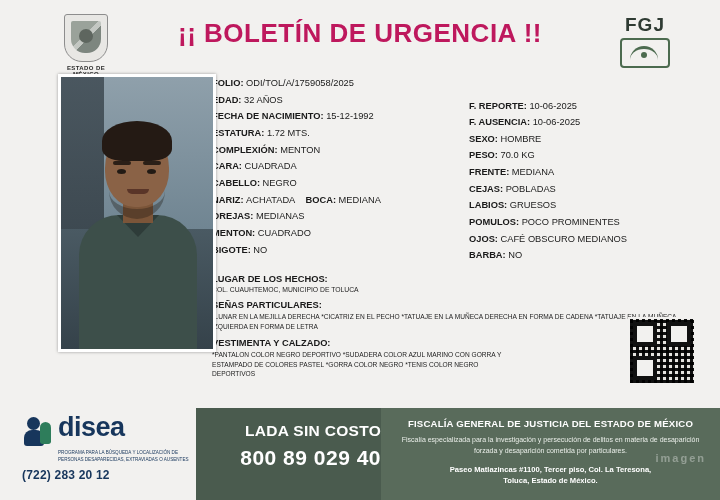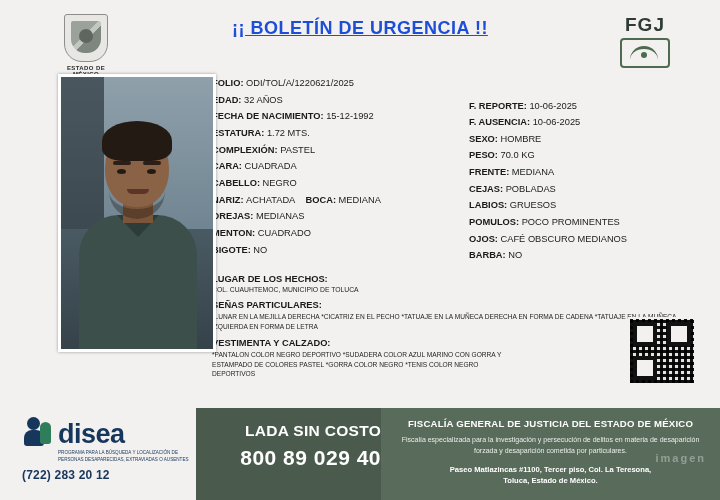--- a/index.html
+++ b/index.html
@@ -65,25 +65,24 @@
     letter-spacing: .4px;
     color: #2b2b2b;
     margin-top: 3px;
     font-weight: bold;
   }
   .title-block {
     text-align: center;
     padding-top: 12px;
   }
   .title-main {
-    font-size: 18px;
+    font-size: 26px;
     font-weight: bold;
     letter-spacing: .5px;
-    color: #1d4ed8;
-    text-decoration: underline;
+    color: #be185d;
   }
   .title-sub {
     font-size: 10.5px;
     font-weight: bold;
     letter-spacing: .3px;
     color: #1d1d1d;
     margin-top: 5px;
   }
   .fgj {
     position: absolute;
@@ -319,21 +318,21 @@
   }
   .footer-left {
     width: 196px;
     flex: 0 0 196px;
     background: #f2f1ef;
     padding: 6px 0 0 22px;
     box-sizing: border-box;
   }
   .disea {
     display: flex;
-    align-items: flex-end;
+    align-items: flex-start;
   }
   .disea-icon {
     width: 34px; height: 34px;
     position: relative;
     margin-right: 2px;
   }
   .disea-icon .fig {
     position: absolute;
     left: 5px; top: 3px;
     width: 13px; height: 13px;
@@ -471,37 +470,37 @@
         <div class="mouth"></div>
       </div>
     </div>
 
     <div class="data-col">
       <div class="grid2">
 
         <div class="col-a">
           <div class="row">
             <span class="lbl">FOLIO:</span>
-            <span class="val">ODI/TOL/A/1220621/2025</span>
+            <span class="val">ODI/TOL/A/1759058/2025</span>
           </div>
           <div class="row">
             <span class="lbl">EDAD:</span>
             <span class="val">32 AÑOS</span>
           </div>
           <div class="row">
             <span class="lbl">FECHA DE NACIMIENTO:</span>
             <span class="val">15-12-1992</span>
           </div>
           <div class="row">
             <span class="lbl">ESTATURA:</span>
             <span class="val">1.72 MTS.</span>
           </div>
           <div class="row">
             <span class="lbl">COMPLEXIÓN:</span>
-            <span class="val">PASTEL</span>
+            <span class="val">MENTON</span>
           </div>
           <div class="row">
             <span class="lbl">CARA:</span>
             <span class="val">CUADRADA</span>
           </div>
           <div class="row">
             <span class="lbl">CABELLO:</span>
             <span class="val">NEGRO</span>
           </div>
           <div class="row">

